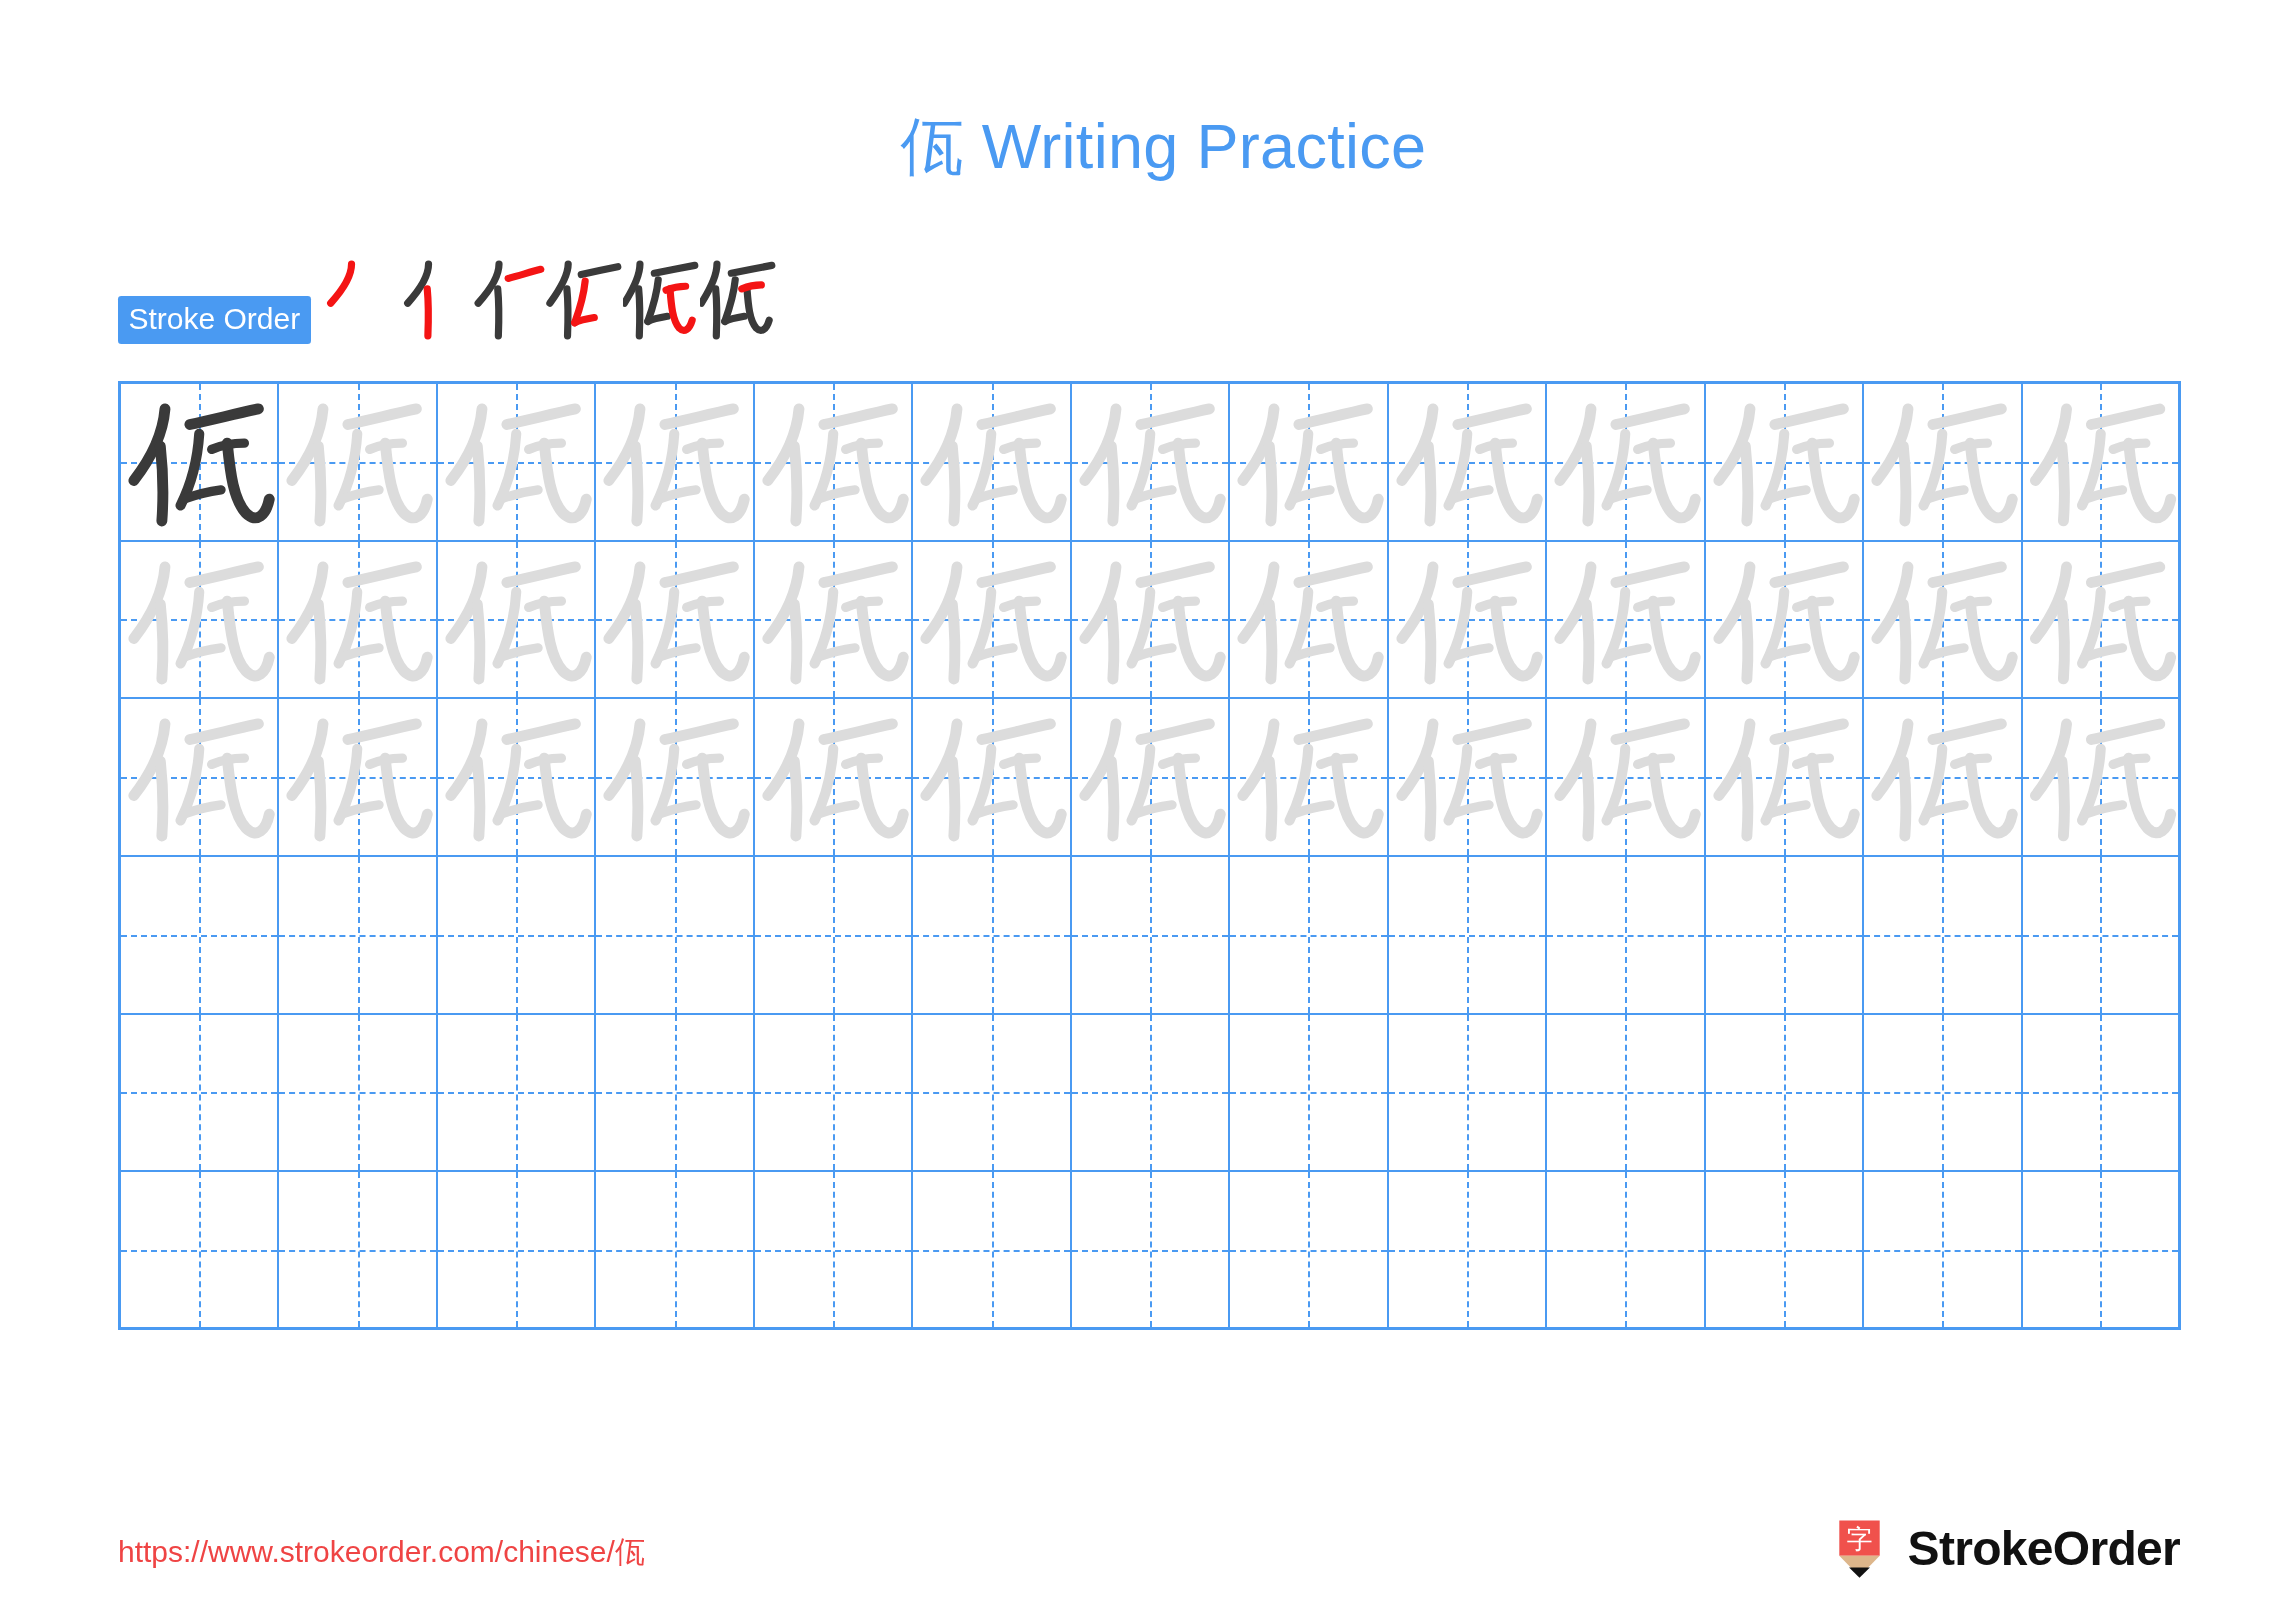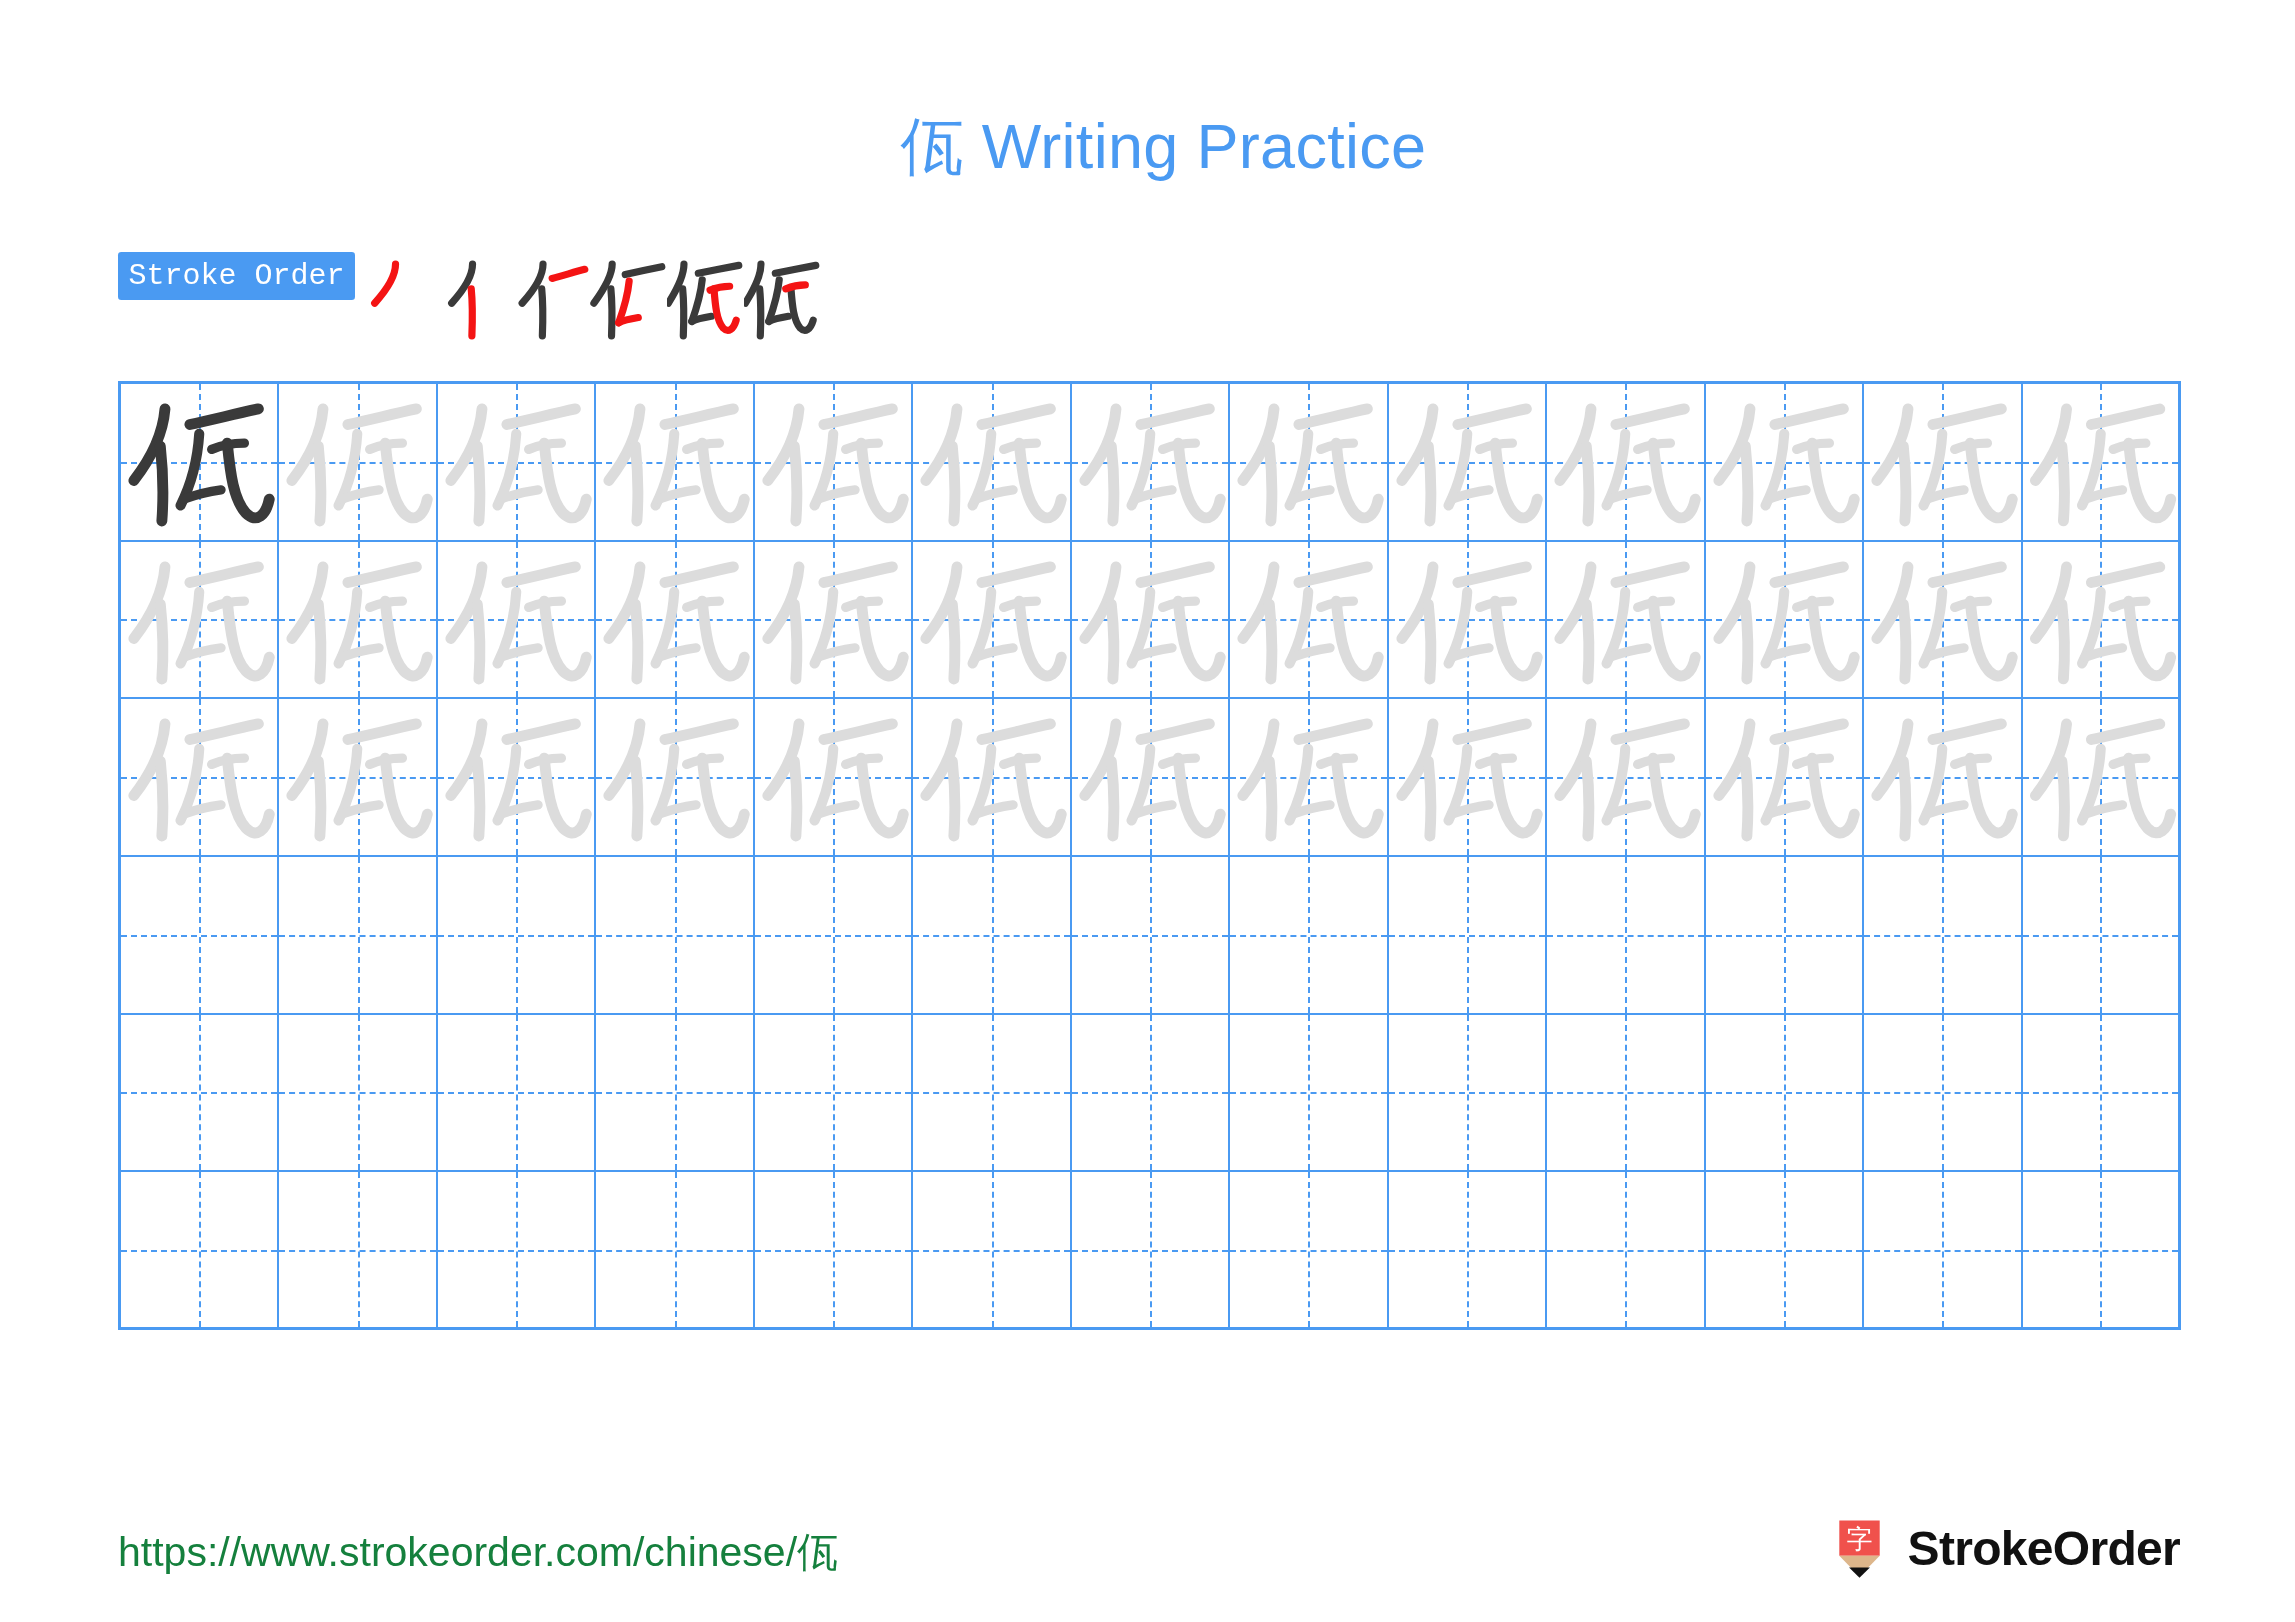--- a/index.html
+++ b/index.html
@@ -31,22 +31,21 @@
     white-space: nowrap;
   }
 
   
   .stroke-order-row {
     position: absolute;
     left: 118px;
     top: 252px;
     height: 92px;
     display: flex;
-    align-items: flex-start;
-    font-family: Liberation Mono, monospace;
+    align-items: flex-end;
   }
   .stroke-order-badge {
     display: inline-block;
     background: #4A9AF2;
     color: #ffffff;
     font-size: 30px;
     line-height: 30px;
     font-weight: 400;
     padding: 8.5px 10.5px 9.8px 10.5px;
     border-radius: 3.3px;
@@ -134,23 +133,23 @@
     width: 100%;
     height: 100%;
     display: block;
   }
 
   
   .footer-url {
     position: absolute;
     left: 118px;
     top: 1529px;
-    font-size: 41px;
+    font-size: 30px;
     line-height: 46px;
-    color: #15803d;
+    color: #ef4444;
     white-space: nowrap;
     text-decoration: none;
   }
   .logo-block {
     position: absolute;
     right: 115px;
     top: 1517px;
     height: 63px;
     display: flex;
     align-items: center;

